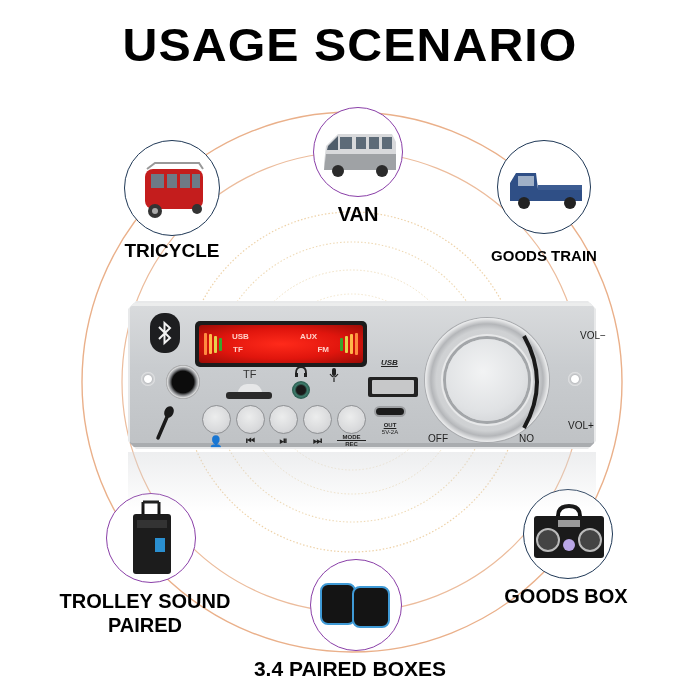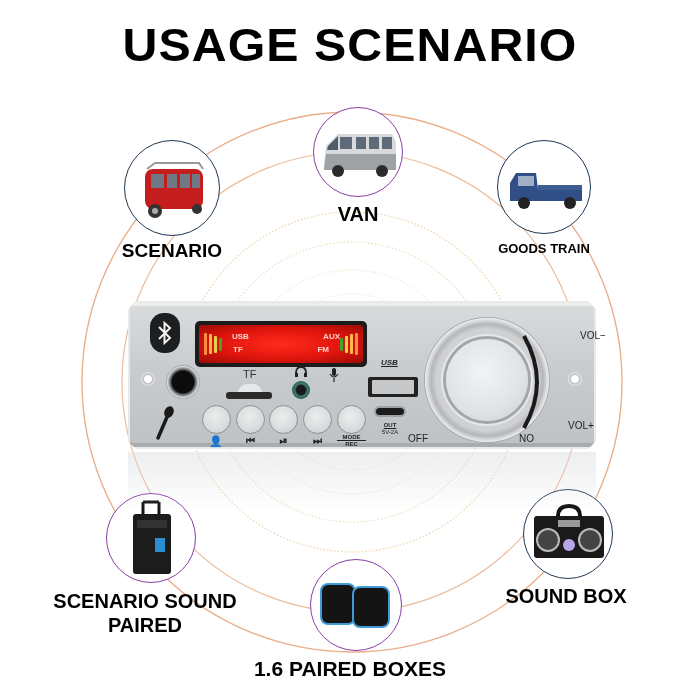--- a/index.html
+++ b/index.html
@@ -143,21 +143,21 @@
       <rect x="26" y="33" width="13" height="14" fill="#6d7a86"></rect>
       <rect x="42" y="33" width="10" height="14" fill="#6d7a86"></rect>
       <rect x="55" y="33" width="10" height="14" fill="#6d7a86"></rect>
       <rect x="67" y="33" width="8" height="14" fill="#6d7a86"></rect>
       <path d="M22 28 L30 22 L74 22 L78 28" fill="none" stroke="#999" stroke-width="2"></path>
       <circle cx="30" cy="70" r="7" fill="#333"></circle>
         <circle cx="30" cy="70" r="3" fill="#aaa"></circle>
       <circle cx="72" cy="68" r="5" fill="#333"></circle>
     </svg>
   </div>
-  <div class="label" style="left:108px;top:241px;width:128px;font-size:19px;">SCENARIO</div>
+  <div class="label" style="left:108px;top:241px;width:128px;font-size:19px;">TRICYCLE</div>
 </div>
 
 <div class="scenario">
   <div class="circle" style="left:313px;top:107px;width:90px;height:90px;border:1.5px solid #8a3fa8;">
     <svg width="90" height="90" viewBox="0 0 90 90">
       <path d="M10 55 L12 38 L24 26 L78 26 L82 34 L82 62 L10 62 Z" fill="#d8d9db"></path>
       <path d="M12 46 L82 46 L82 62 L10 62 Z" fill="#9fa2a5"></path>
       <rect x="26" y="29" width="12" height="12" fill="#5d6b78"></rect>
       <rect x="42" y="29" width="10" height="12" fill="#5d6b78"></rect>
       <rect x="55" y="29" width="10" height="12" fill="#5d6b78"></rect>
@@ -173,58 +173,58 @@
 <div class="scenario">
   <div class="circle" style="left:497px;top:140px;width:94px;height:94px;border:1.5px solid #1f3856;">
     <svg width="94" height="94" viewBox="0 0 94 94">
       <path d="M12 58 L12 42 L18 32 L38 32 L40 48 L84 48 L84 60 L12 60 Z" fill="#2f4f86"></path>
       <rect x="20" y="35" width="16" height="10" fill="#9fb0c7"></rect>
       <rect x="40" y="44" width="44" height="5" fill="#3c5c92"></rect>
       <circle cx="26" cy="62" r="6" fill="#222"></circle>
         <circle cx="72" cy="62" r="6" fill="#222"></circle>
     </svg>
   </div>
-  <div class="label" style="left:458px;top:242px;width:172px;font-size:13px;">GOODS TRAIN</div>
+  <div class="label" style="left:458px;top:248px;width:172px;font-size:15px;">GOODS TRAIN</div>
 </div>
 
 <div class="scenario">
   <div class="circle" style="left:106px;top:493px;width:90px;height:90px;border:1.5px solid #8a3fa8;">
     <svg width="90" height="90" viewBox="0 0 90 90">
       <path d="M36 8 L36 22 M52 8 L52 22 M36 8 L52 8" stroke="#111" stroke-width="3" fill="none"></path>
       <rect x="26" y="20" width="38" height="60" rx="3" fill="#1c1c1c"></rect>
       <rect x="30" y="26" width="30" height="8" fill="#333"></rect>
       <rect x="48" y="44" width="10" height="14" fill="#2a8fd0"></rect>
     </svg>
   </div>
-  <div class="label" style="left:40px;top:590px;width:210px;font-size:20px;">SCENARIO SOUND</div>
+  <div class="label" style="left:40px;top:590px;width:210px;font-size:20px;">TROLLEY SOUND</div>
   <div class="label" style="left:40px;top:614px;width:210px;font-size:20px;">PAIRED</div>
 </div>
 
 <div class="scenario">
   <div class="circle" style="left:310px;top:559px;width:92px;height:92px;border:1.5px solid #8a3fa8;">
     <svg width="92" height="92" viewBox="0 0 92 92">
       <rect x="10" y="24" width="34" height="40" rx="7" fill="#141414" stroke="#3f9ad6" stroke-width="2"></rect>
       <rect x="42" y="27" width="36" height="40" rx="7" fill="#141414" stroke="#3f9ad6" stroke-width="2"></rect>
     </svg>
   </div>
-  <div class="label" style="left:236px;top:657px;width:228px;font-size:21px;">1.6 PAIRED BOXES</div>
+  <div class="label" style="left:236px;top:657px;width:228px;font-size:21px;">3.4 PAIRED BOXES</div>
 </div>
 
 <div class="scenario">
   <div class="circle" style="left:523px;top:489px;width:90px;height:90px;border:1.5px solid #1f3856;">
     <svg width="90" height="90" viewBox="0 0 90 90">
       <path d="M34 26 Q34 16 45 16 Q56 16 56 26" stroke="#111" stroke-width="4" fill="none"></path>
       <rect x="10" y="26" width="70" height="42" rx="3" fill="#1a1a1a"></rect>
       <rect x="34" y="30" width="22" height="7" fill="#9a9a9a"></rect>
       <circle cx="24" cy="50" r="11" fill="#444" stroke="#bbb" stroke-width="2"></circle>
       <circle cx="66" cy="50" r="11" fill="#444" stroke="#bbb" stroke-width="2"></circle>
       <circle cx="45" cy="55" r="6" fill="#b9a6e6"></circle>
     </svg>
   </div>
-  <div class="label" style="left:494px;top:585px;width:144px;font-size:20px;">SOUND BOX</div>
+  <div class="label" style="left:494px;top:585px;width:144px;font-size:20px;">GOODS BOX</div>
 </div>
 
 <div class="reflection"></div>
 <div class="panel"></div>
 
 <div class="bt-badge">
   <svg width="16" height="26" viewBox="0 0 16 26">
     <path d="M2 7 L13 18 L7.5 23 L7.5 3 L13 8 L2 19" fill="none" stroke="#f2f2f2" stroke-width="2"></path>
   </svg>
 </div>
@@ -239,21 +239,21 @@
 <div class="display">
   <div class="display-inner">
     <div class="bars" style="left:5px;">
       <span style="height:22px;background:#ff8a40;"></span>
       <span style="height:20px;background:#ffb84a;"></span>
       <span style="height:17px;background:#e6d24c;"></span>
       <span style="height:13px;background:#3ba52e;"></span>
     </div>
     <span class="lcd-small" style="left:33px;top:7px;">USB</span>
     <span class="lcd-small" style="left:34px;top:20px;">TF</span>
-    <span class="lcd-small" style="right:23px;top:7px;">AUX</span>
+    <span class="lcd-small" style="right:46px;top:7px;">AUX</span>
     <span class="lcd-small" style="right:34px;top:20px;">FM</span>
     <div class="bars" style="right:5px;">
       <span style="height:13px;background:#3ba52e;"></span>
       <span style="height:17px;background:#e6d24c;"></span>
       <span style="height:20px;background:#ffb84a;"></span>
       <span style="height:22px;background:#ff8a40;"></span>
     </div>
   </div>
 </div>
 
@@ -298,14 +298,14 @@
   <div>5V-2A</div>
 </div>
 
 <div class="knob-outer"></div>
 <div class="knob-inner"></div>
 <svg class="vol-arc" viewBox="0 0 40 100">
   <path d="M4 4 Q30 50 4 96" fill="none" stroke="#1a1a1a" stroke-width="4"></path>
 </svg>
 <span class="panel-text" style="left:580px;top:330px;">VOL−</span>
 <span class="panel-text" style="left:568px;top:420px;">VOL+</span>
-<span class="panel-text" style="left:408px;top:433px;">OFF</span>
+<span class="panel-text" style="left:428px;top:433px;">OFF</span>
 <span class="panel-text" style="left:519px;top:433px;">NO</span>
 
 </body></html>

